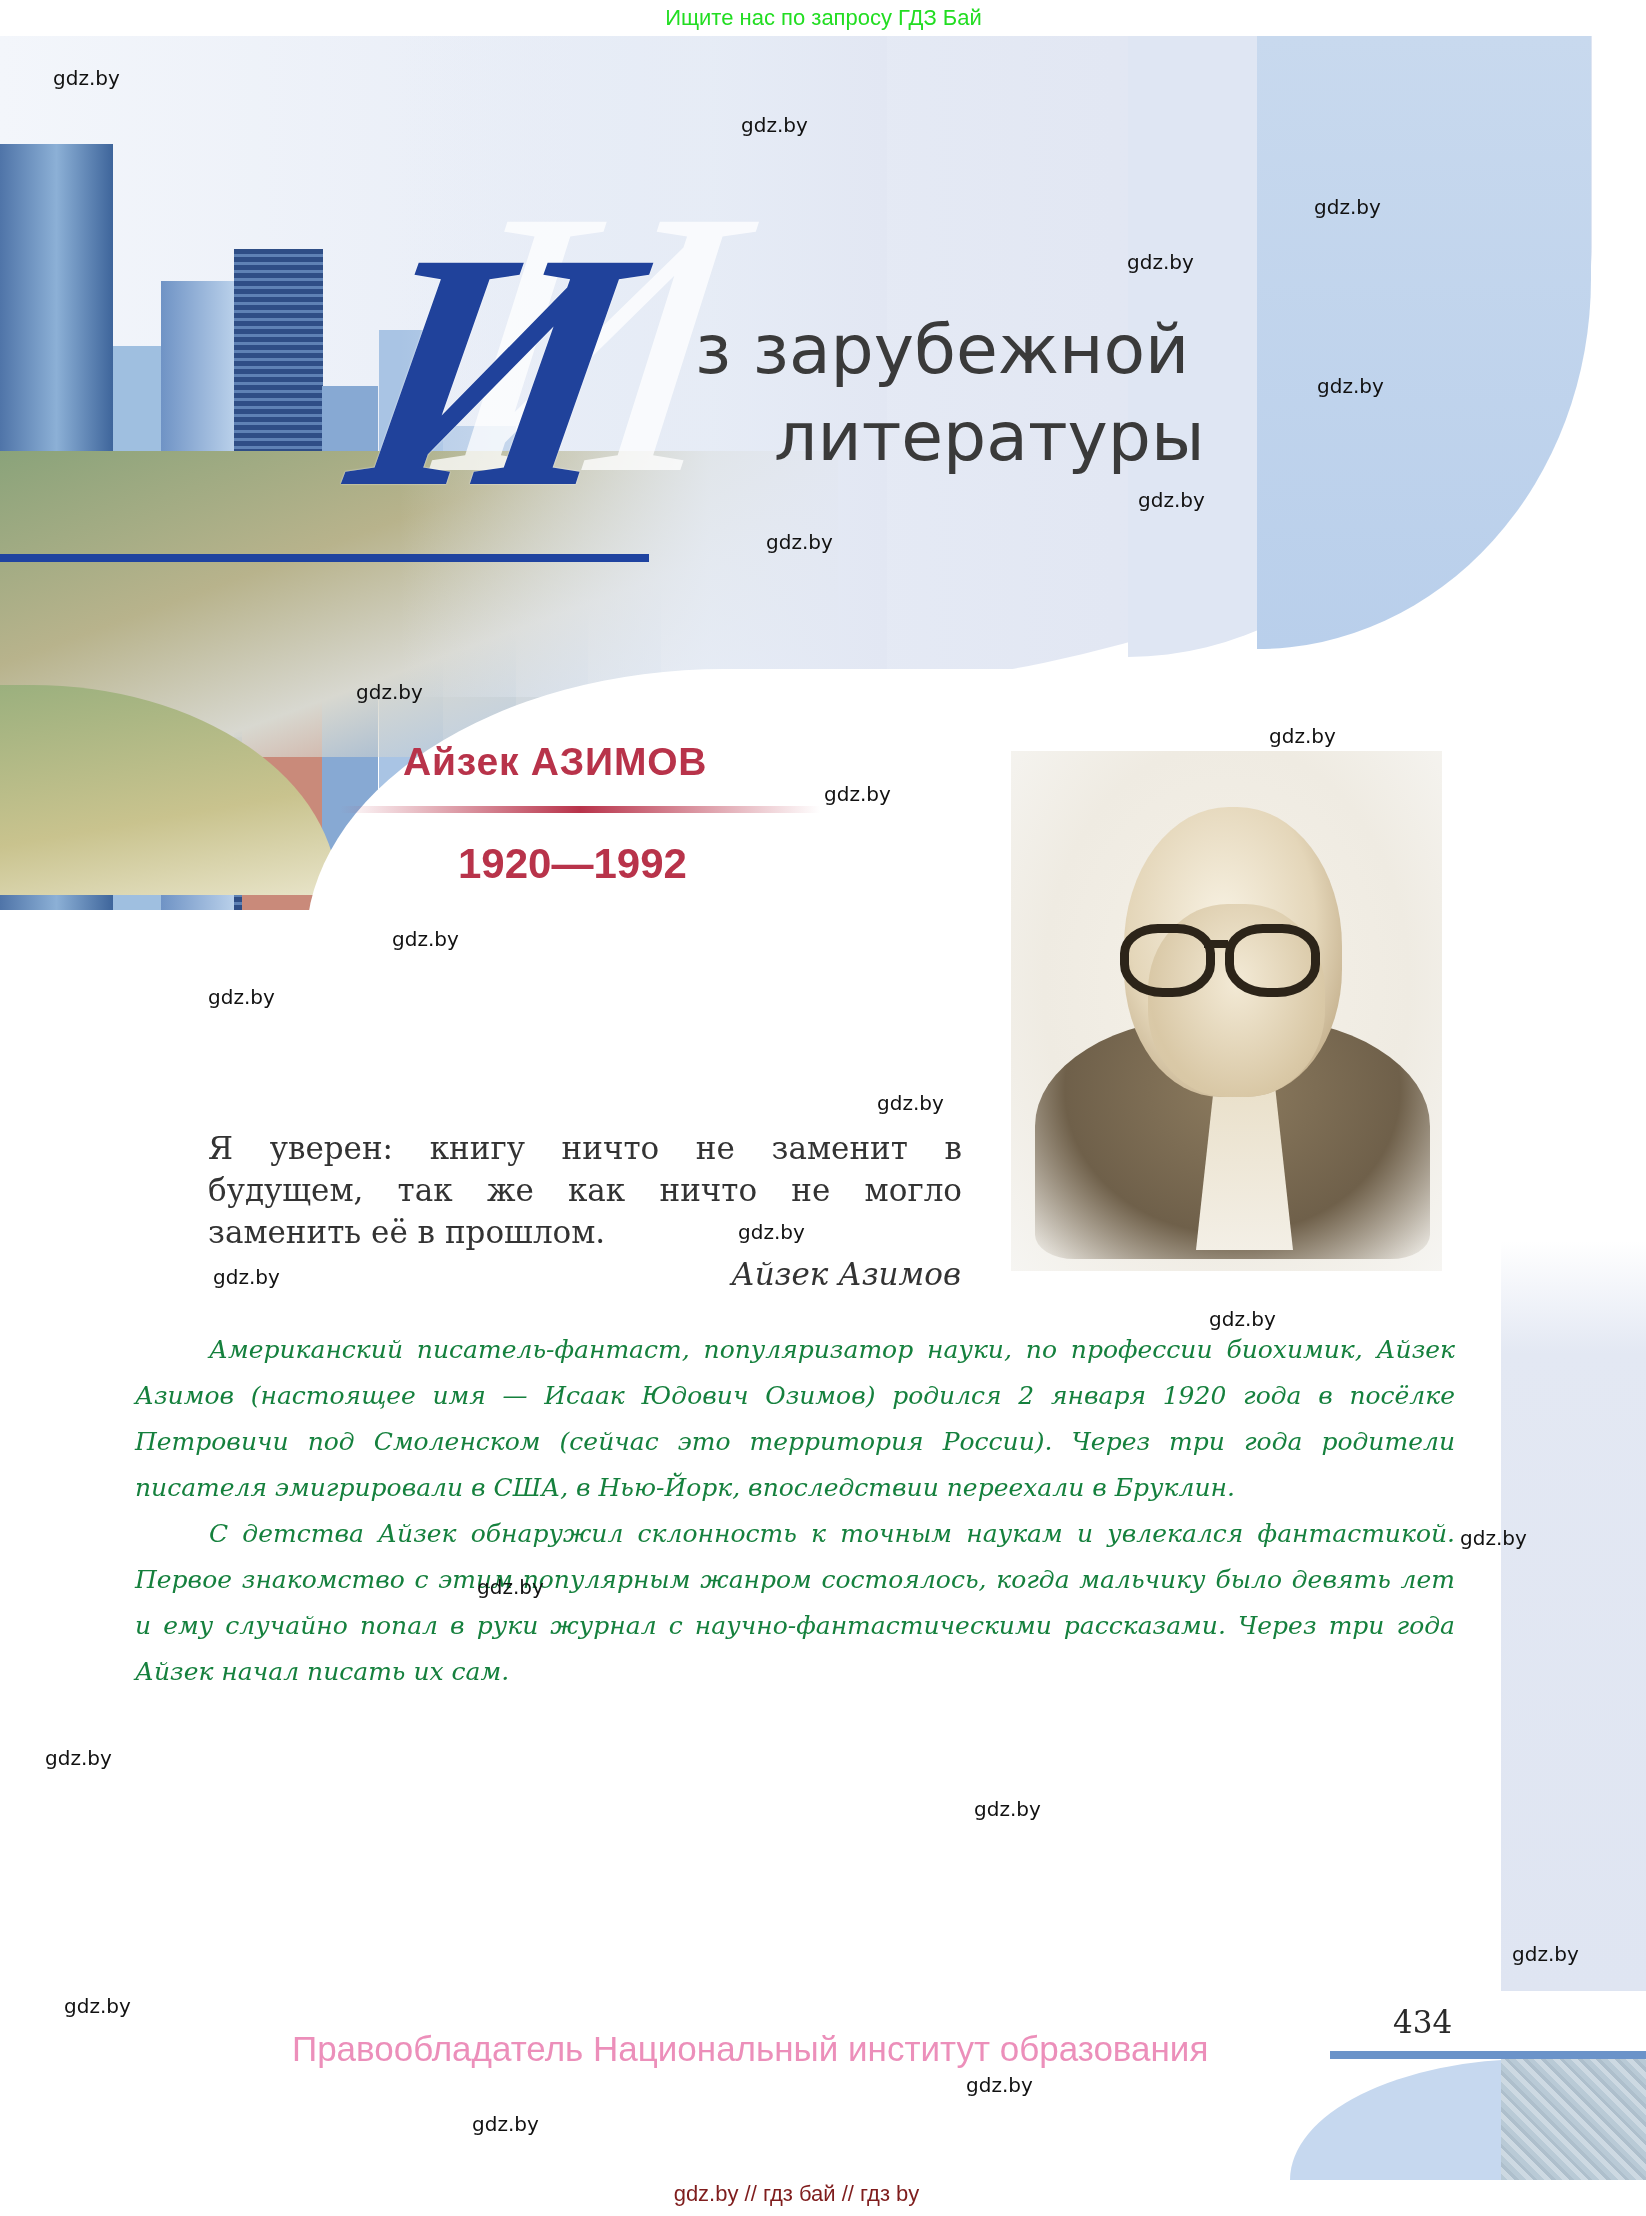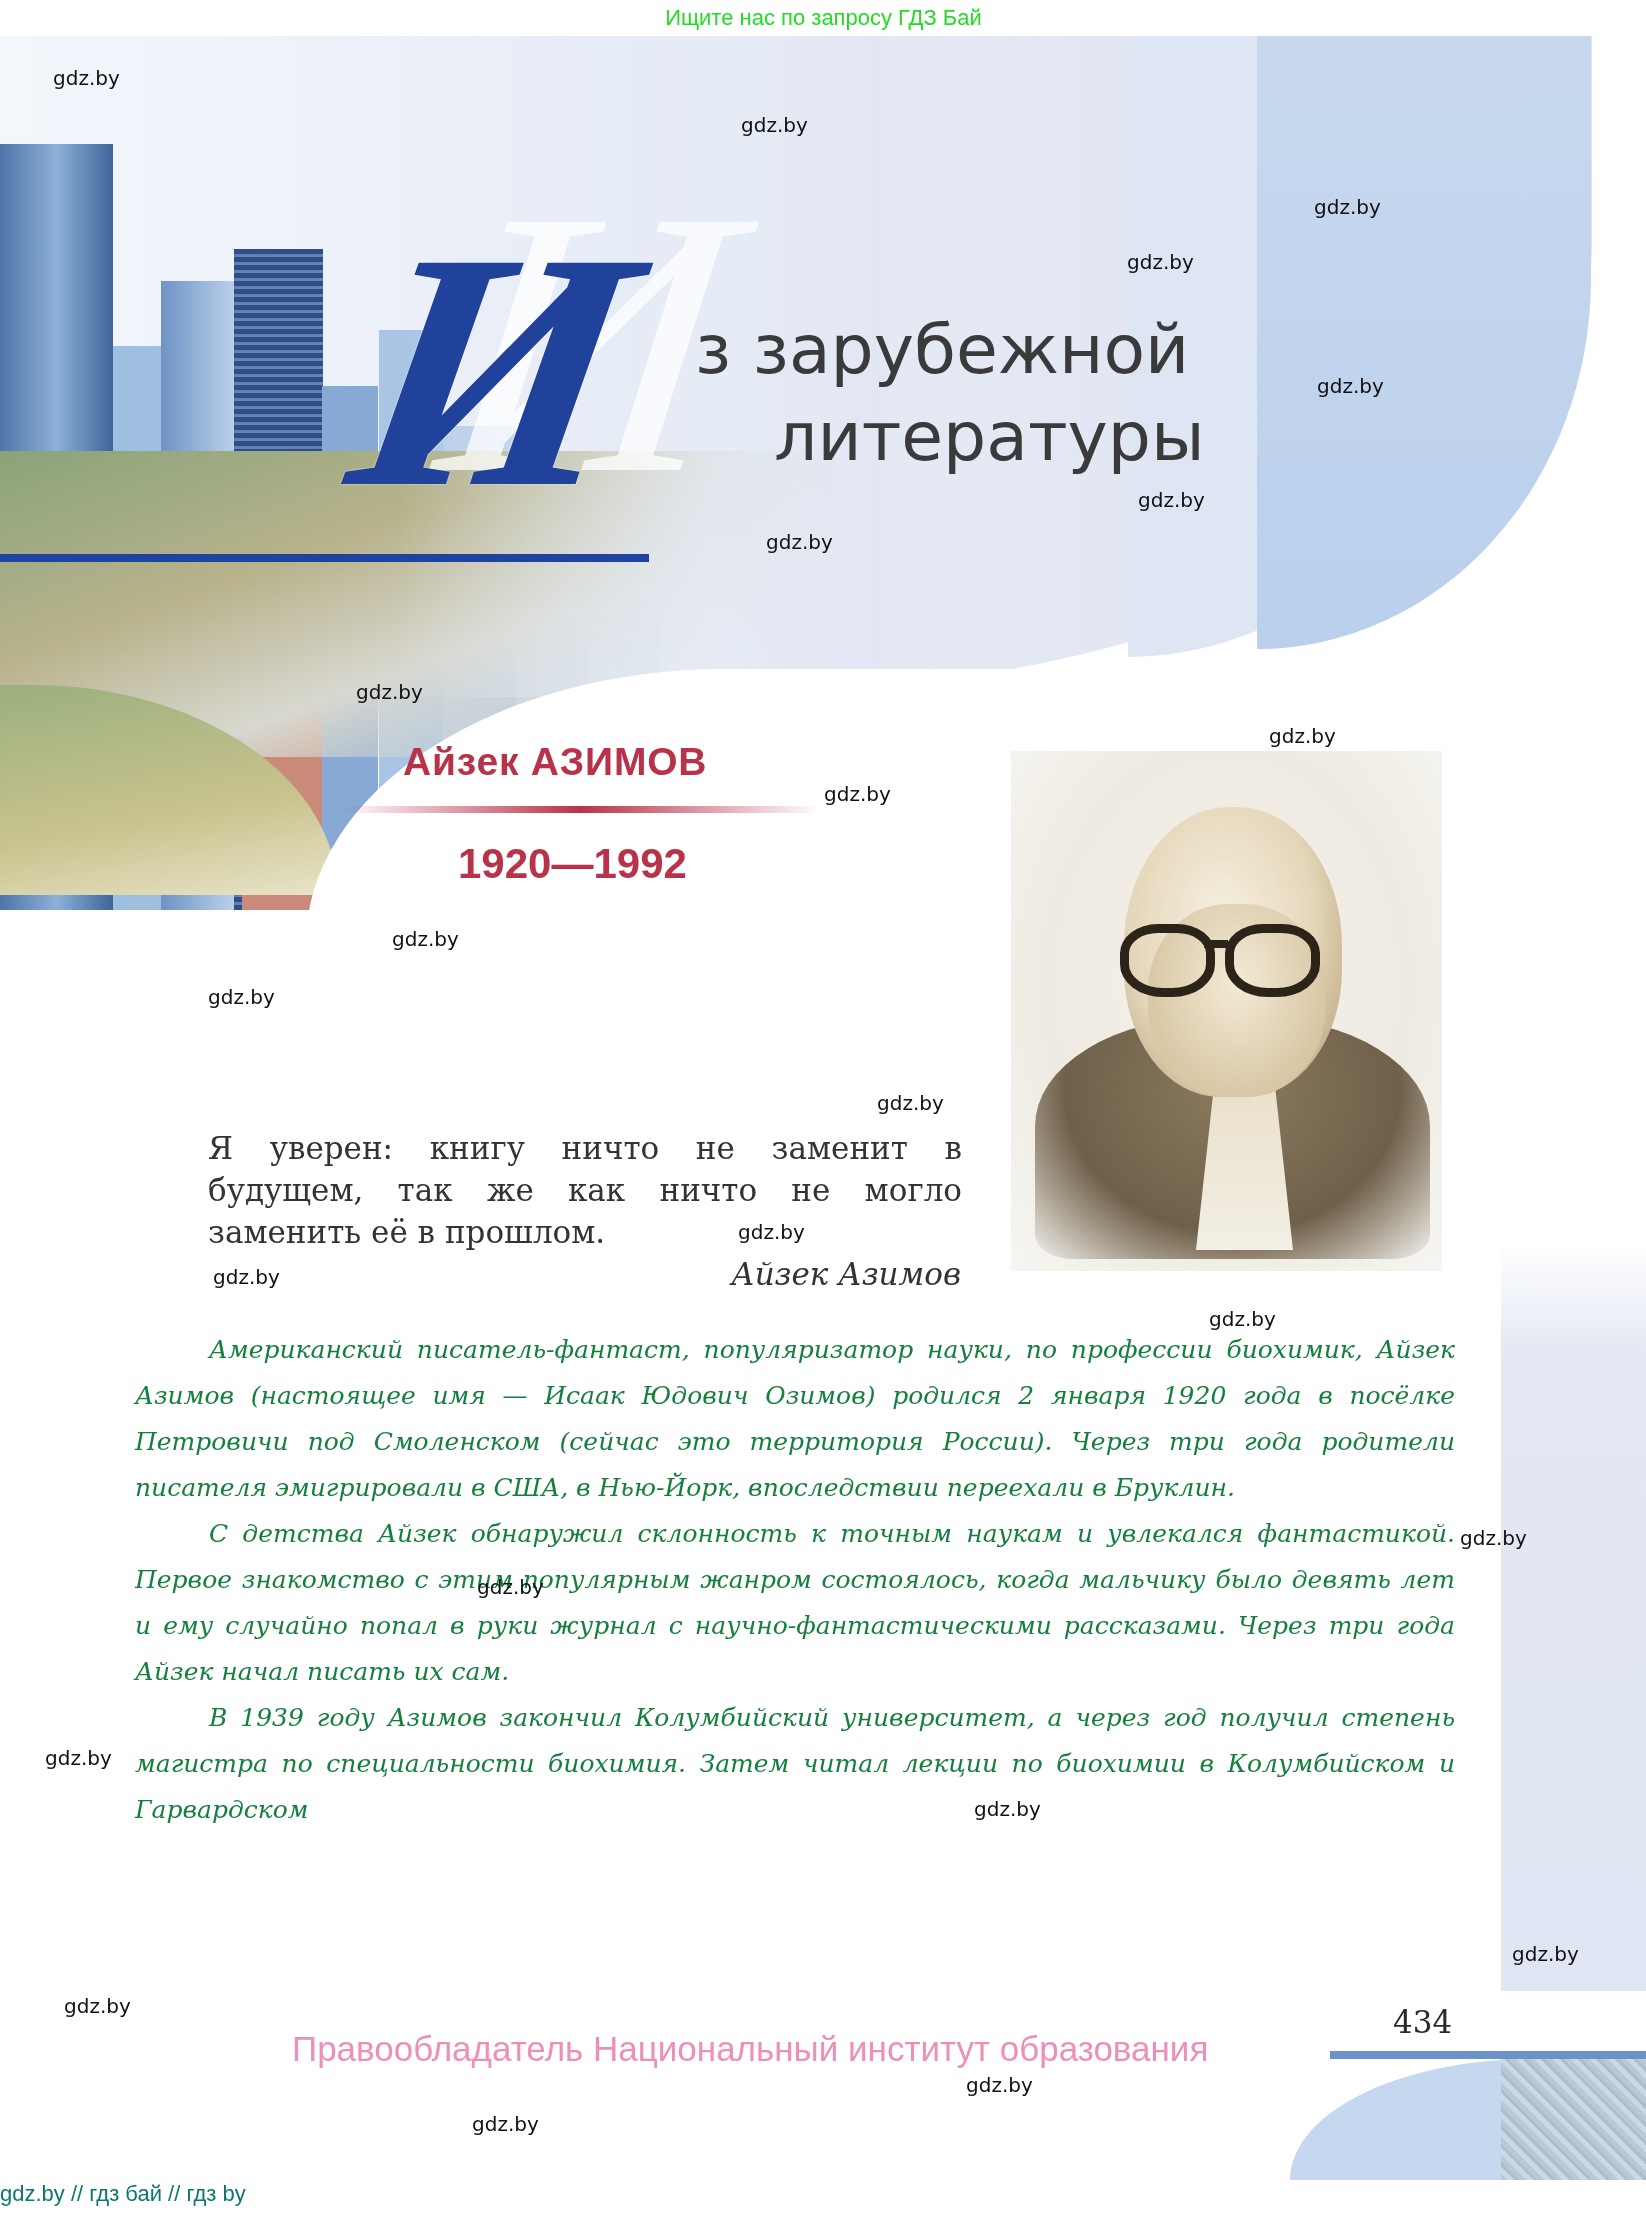--- a/index.html
+++ b/index.html
@@ -84,21 +84,21 @@
   .page-num { left:1393px; top:2004px; font-family:"DejaVu Serif", serif; font-size:31px; color:#2a2a2a; }
   .footer-rule { left:1330px; top:2051px; width:317px; height:8px; background:#6b93c9; }
   .footer-curve { left:1290px; top:2059px; width:242px; height:121px; background:#c6d8ef;
                   border-top-right-radius:242px 121px; transform:scaleX(-1); }
   .footer-texture { left:1501px; top:2059px; width:146px; height:121px;
                   background:repeating-linear-gradient(45deg,#b9cad6 0 4.8px,#cdd9e2 4.8px 9.7px,#aebfcc 9.7px 13px); }
   .copyright { left:292px; top:2029px; font-size:35px; color:#ec8fba;text-align:right; }
 
   
   .wm { font-family:"DejaVu Sans", sans-serif; font-size:20px; color:#111; }
-  .bottom-links { left:0; top:2181px; width:1593px; text-align:left; font-size:22px; color:#0f766e; }
+  .bottom-links { left:0; top:2181px; width:1593px; text-align:center; font-size:22px; color:#7f1d1d; }
 </style>
 </head>
 <body>
 
 <div class="abs topbar">
   <span>Ищите нас по запросу ГДЗ Бай</span>
 </div>
 
 <div class="abs banner"></div>
 <div class="abs banner-band2"></div>
@@ -142,21 +142,20 @@
 </div>
 
 <div class="abs epigraph">Я уверен: книгу ничто не заменит в будущем, так же как ничто не могло заменить её в прошлом.</div>
 <div class="abs epigraph-author">Айзек Азимов</div>
 
 <div class="abs side-strip"></div>
 
 <div class="abs bodytext">
   <p>Американский писатель-фантаст, популяризатор науки, по профессии биохимик, Айзек Азимов (настоящее имя — Исаак Юдович Озимов) родился 2 января 1920 года в посёлке Петровичи под Смоленском (сейчас это территория России). Через три года родители писателя эмигрировали в США, в Нью-Йорк, впоследствии переехали в Бруклин.</p>
   <p>С детства Айзек обнаружил склонность к точным наукам и увлекался фантастикой. Первое знакомство с этим популярным жанром состоялось, когда мальчику было девять лет и ему случайно попал в руки журнал с научно-фантастическими рассказами. Через три года Айзек начал писать их сам.</p>
-  <p>В 1939 году Азимов закончил Колумбийский университет, а через год получил степень магистра по специальности биохимия. Затем читал лекции по биохимии в Колумбийском и Гарвардском</p>
 </div>
 
 <div class="abs page-num">434</div>
 <div class="abs footer-curve"></div>
 <div class="abs footer-texture"></div>
 <div class="abs footer-rule"></div>
 <div class="abs copyright">Правообладатель Национальный институт образования</div>
 <div class="abs bottom-links">gdz.by  //  гдз бай  //  гдз by</div>
 
 <div class="abs wm" style="left:53px;top:66px">gdz.by</div>

